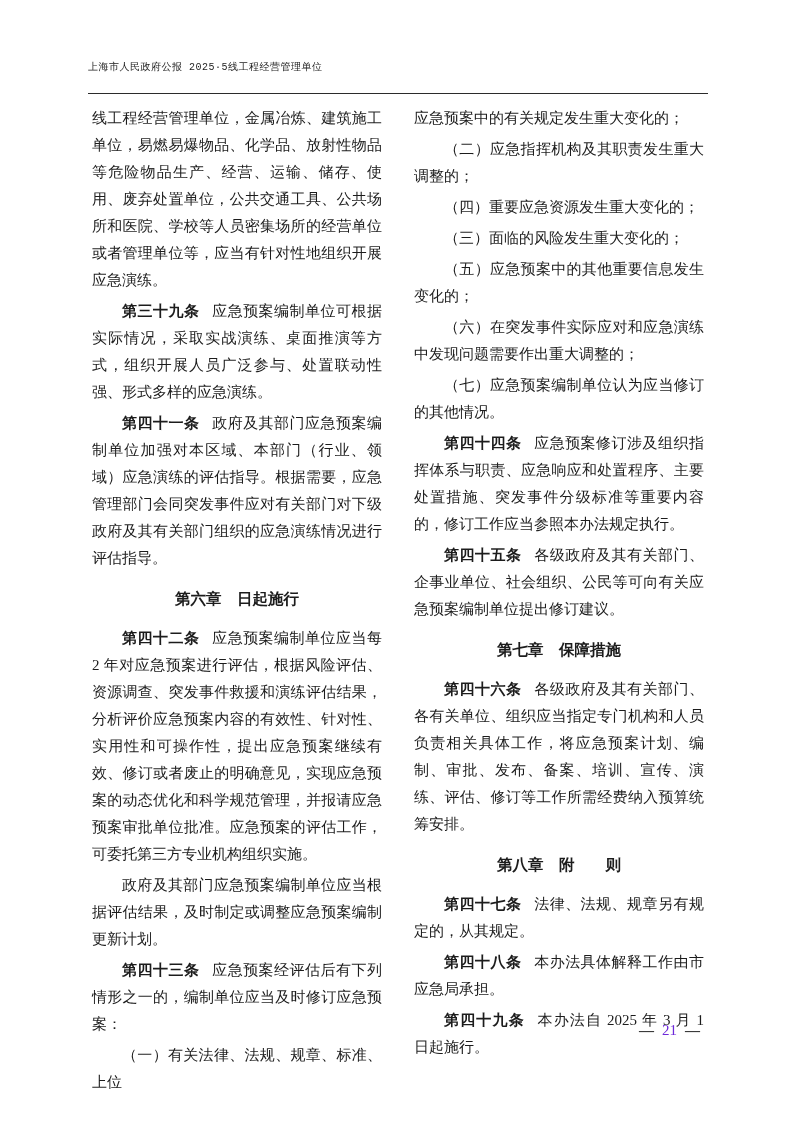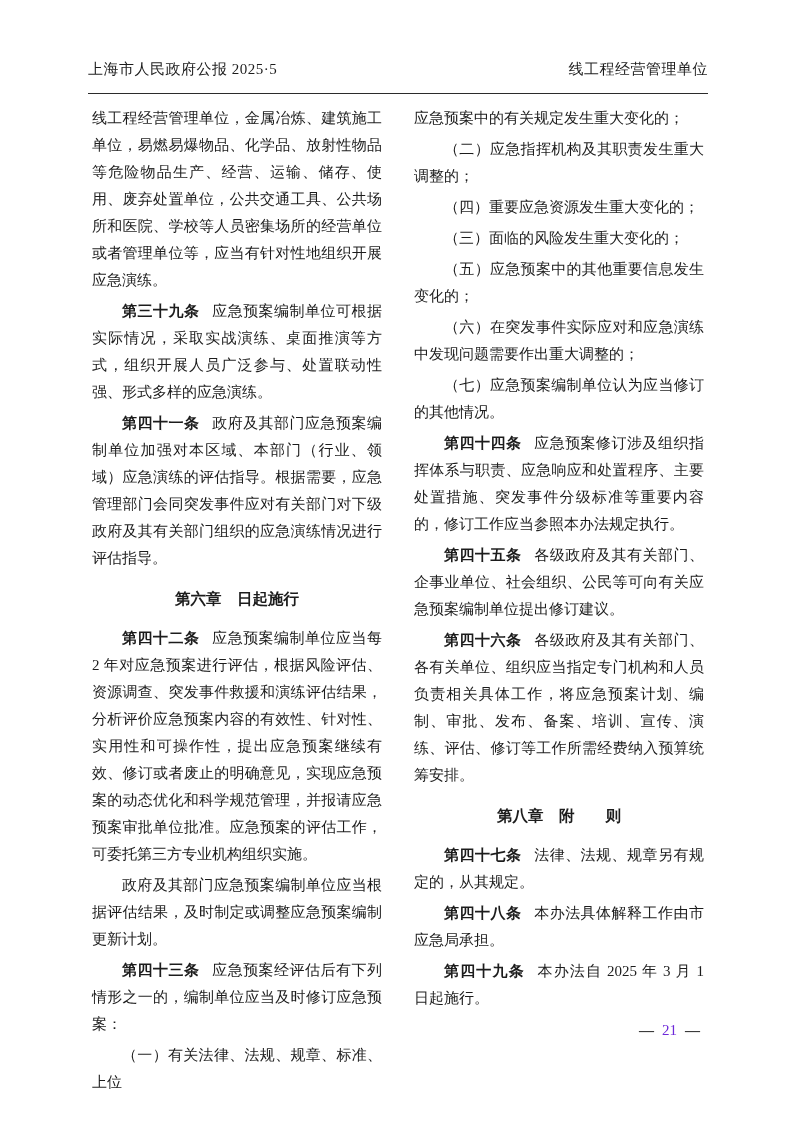--- a/index.html
+++ b/index.html
@@ -15,23 +15,23 @@
     font-family: "Liberation Serif", serif;
     color: #1c1c1c;
     overflow: hidden;
   }
   .header {
     position: absolute;
     top: 60px;
     left: 88px;
     width: 620px;
     display: flex;
-    justify-content: space-between;
-    font-size: 15px;
+    font-size: 10px;
     letter-spacing: 0.5px;
+    font-family: Liberation Mono, monospace;
   }
   .header-rule {
     position: absolute;
     top: 93px;
     left: 88px;
     width: 620px;
     border-top: 1.6px solid #2b2b2b;
   }
   .columns {
     position: absolute;
@@ -107,20 +107,21 @@
     <div class="col">
       <p><span>应急预案中的有关规定发生重大变化的；</span></p>
       <p class="indent"><span>（二）应急指挥机构及其职责发生重大调整的；</span></p>
       <p class="indent"><span>（四）重要应急资源发生重大变化的；</span></p>
       <p class="indent"><span>（三）面临的风险发生重大变化的；</span></p>
       <p class="indent"><span>（五）应急预案中的其他重要信息发生变化的；</span></p>
       <p class="indent"><span>（六）在突发事件实际应对和应急演练中发现问题需要作出重大调整的；</span></p>
       <p class="indent"><span>（七）应急预案编制单位认为应当修订的其他情况。</span></p>
       <p class="indent"><b class="lbl">第四十四条</b><span>应急预案修订涉及组织指挥体系与职责、应急响应和处置程序、主要处置措施、突发事件分级标准等重要内容的，修订工作应当参照本办法规定执行。</span></p>
       <p class="indent"><b class="lbl">第四十五条</b><span>各级政府及其有关部门、企事业单位、社会组织、公民等可向有关应急预案编制单位提出修订建议。</span></p>
+      <p class="chapter">第七章　保障措施</p>
       <p class="indent"><b class="lbl">第四十六条</b><span>各级政府及其有关部门、各有关单位、组织应当指定专门机构和人员负责相关具体工作，将应急预案计划、编制、审批、发布、备案、培训、宣传、演练、评估、修订等工作所需经费纳入预算统筹安排。</span></p>
       <p class="chapter">第八章　附　　则</p>
       <p class="indent"><b class="lbl">第四十七条</b><span>法律、法规、规章另有规定的，从其规定。</span></p>
       <p class="indent"><b class="lbl">第四十八条</b><span>本办法具体解释工作由市应急局承担。</span></p>
       <p class="indent"><b class="lbl">第四十九条</b><span>本办法自 2025 年 3 月 1 日起施行。</span></p>
     </div>
 
   </div>
 
   <div class="footer">

